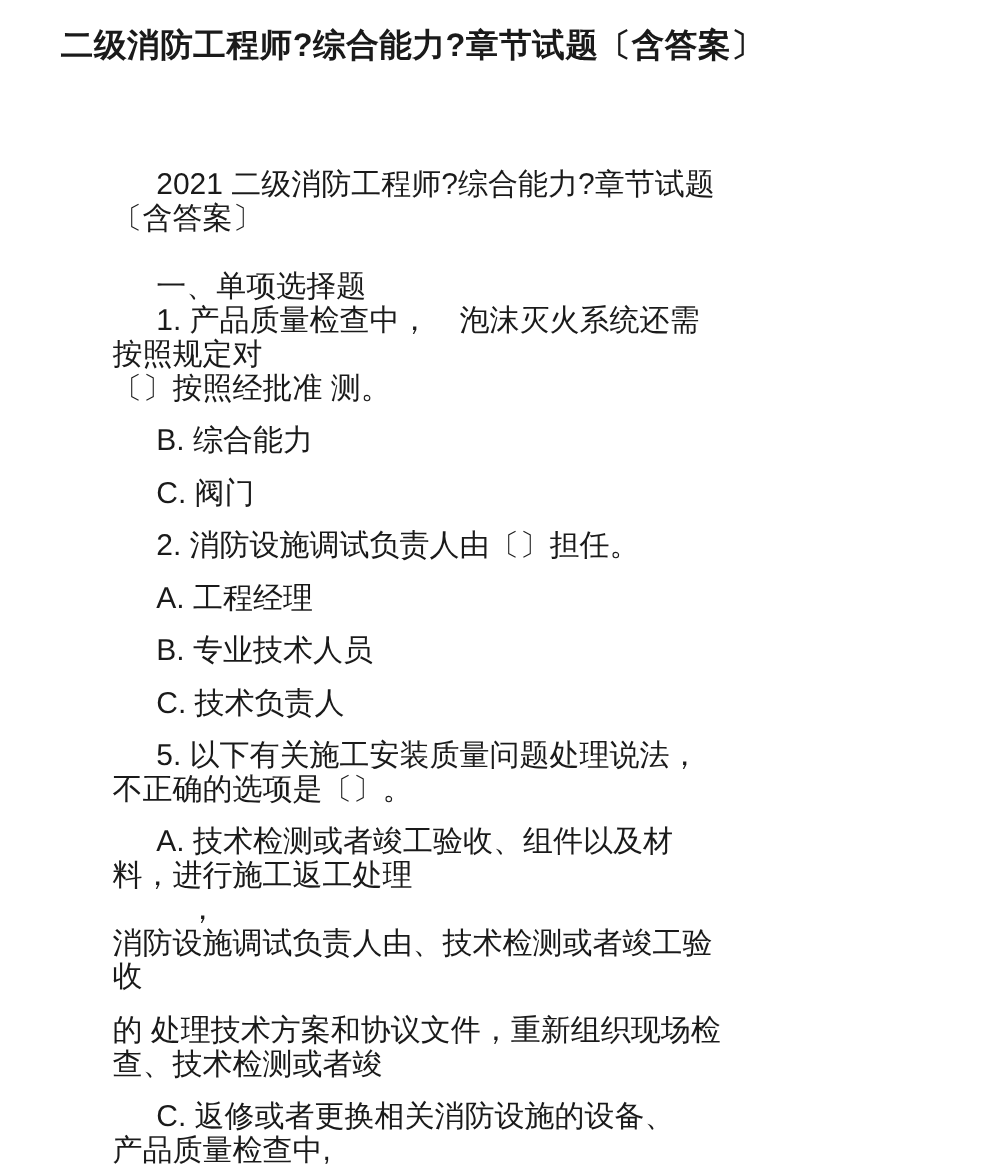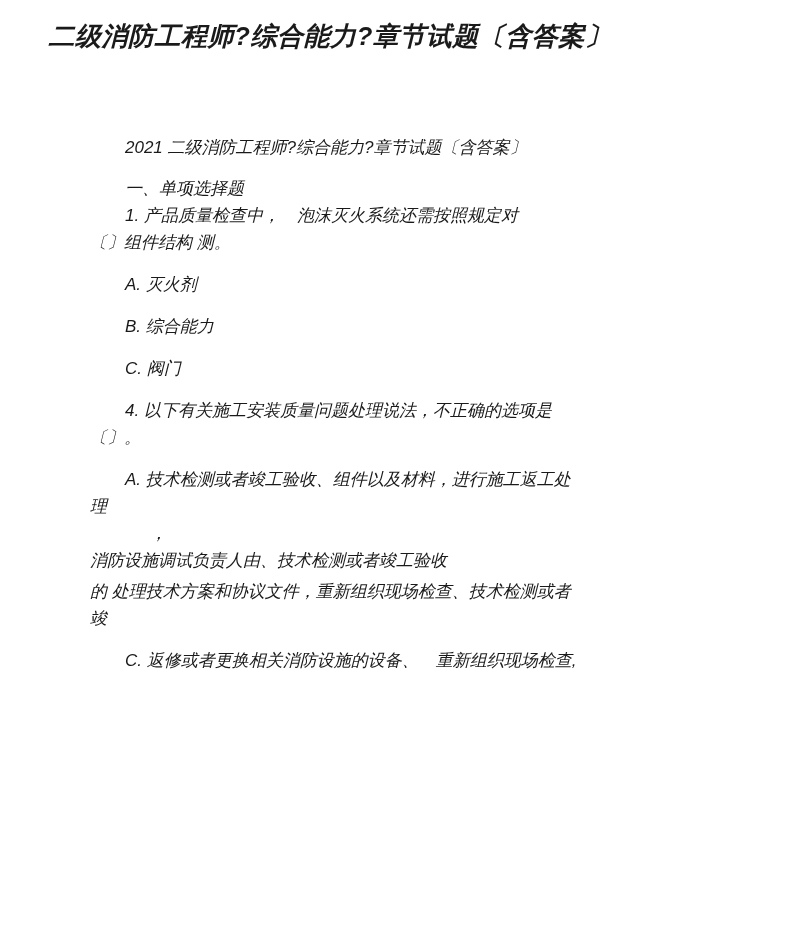--- a/index.html
+++ b/index.html
@@ -3,77 +3,81 @@
 <meta charset="utf-8">
 <style>
   html,body{margin:0;padding:0;background:#ffffff;}
   .page{
     position:relative;
     width:660px;height:936px;
     background:#ffffff;
     overflow:hidden;
     font-family:"Liberation Sans","DejaVu Sans",sans-serif;
     color:#1a1a1a;
-    font-style:italic;
   }
   .doc-title{
     margin:0;
     padding-top:20px;
     font-size:26px;
     line-height:32px;
     font-weight:bold;
     text-align:center;
     letter-spacing:0.5px;
     white-space:pre-wrap;
   }
   .content{
     padding:0 80px 0 90px;
-    font-size:17px;
+    font-size:24px;
     line-height:27px;
   }
   .ln{
     margin:0;
     white-space:pre-wrap;
   }
   .ind{ text-indent:35px; }       
   .comma-ln{ margin-left:60px; }  
   .mt-sub{ margin-top:82px; }     
-  .mt-sec{ margin-top:14px; }     
+  .mt-sec{ margin-top:28px; }     
   .mt-q1{ }      
   .mt-p{ margin-top:15px; }       
-  .mt-c{ margin-top:4px; }        
+  .mt-c{ margin-top:16px; }        
 </style>
 </head>
 <body>
 
 <div class="page">
 
   <h1 class="doc-title">二级消防工程师?综合能力?章节试题〔含答案〕</h1>
 
   <main class="content">
 
     <p class="ln ind mt-sub">2021 二级消防工程师?综合能力?章节试题〔含答案〕</p>
 
     <p class="ln ind mt-sec">一、单项选择题</p>
 
     <section>
       <p class="ln ind mt-q1">1. 产品质量检查中，　泡沫灭火系统还需按照规定对</p>
-      <p class="ln">〔〕组件结构 测。</p>
-      <p class="ln ind mt-p">A. 灭火剂</p>
+      <p class="ln">〔〕按照经批准 测。</p>
       <p class="ln ind mt-p">B. 综合能力</p>
       <p class="ln ind mt-p">C. 阀门</p>
     </section>
 
+    <section>
+      <p class="ln ind mt-p">2. 消防设施调试负责人由〔〕担任。</p>
+      <p class="ln ind mt-p">A. 工程经理</p>
+      <p class="ln ind mt-p">B. 专业技术人员</p>
+      <p class="ln ind mt-p">C. 技术负责人</p>
+    </section>
 
     <section>
-      <p class="ln ind mt-p">4. 以下有关施工安装质量问题处理说法，不正确的选项是〔〕。</p>
+      <p class="ln ind mt-p">5. 以下有关施工安装质量问题处理说法，不正确的选项是〔〕。</p>
 
       <p class="ln ind mt-p">A. 技术检测或者竣工验收、组件以及材料，进行施工返工处理</p>
       <p class="ln comma-ln">，</p>
       <p class="ln">消防设施调试负责人由、技术检测或者竣工验收</p>
 
       <p class="ln mt-c">的 处理技术方案和协议文件，重新组织现场检查、技术检测或者竣</p>
 
-      <p class="ln ind mt-p">C. 返修或者更换相关消防设施的设备、　重新组织现场检查,</p>
+      <p class="ln ind mt-p">C. 返修或者更换相关消防设施的设备、　产品质量检查中,</p>
     </section>
 
   </main>
 </div>
 
 </body></html>

